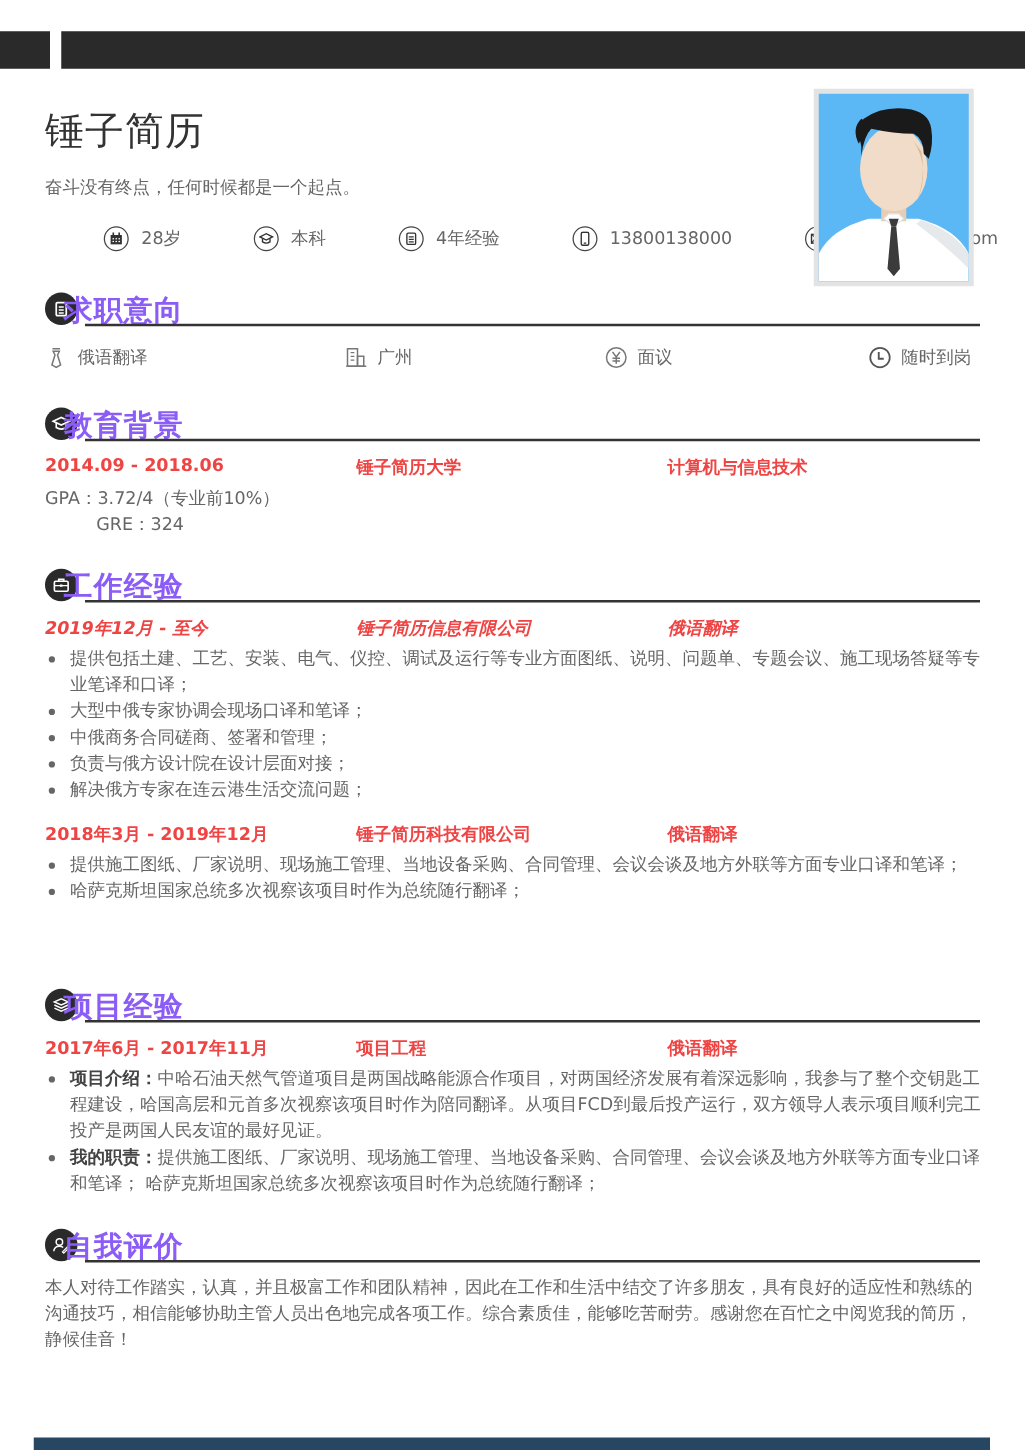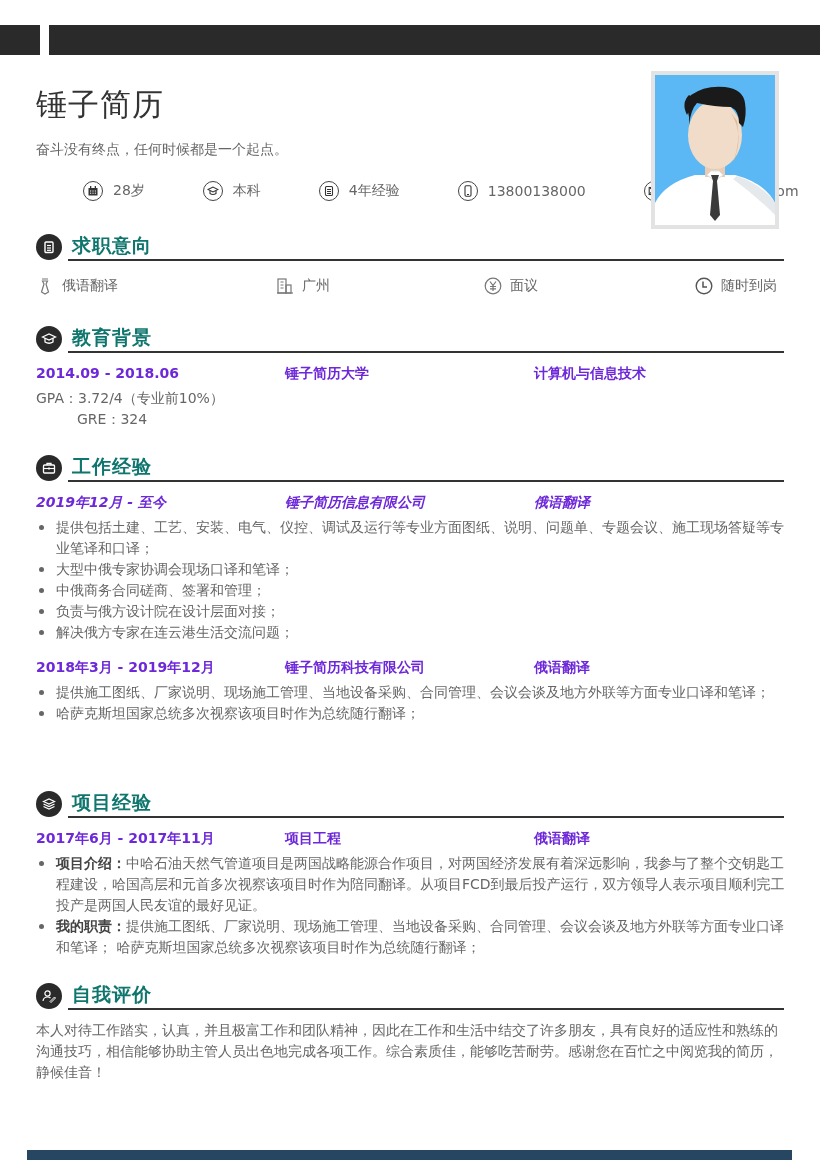--- a/index.html
+++ b/index.html
@@ -17,28 +17,28 @@
     .info-item { display: flex; align-items: center; margin-right: 11px; padding-left: 47px; }
     .info-icon { width: 20px; height: 20px; border: 1.3px solid #444; border-radius: 50%; display: inline-flex; align-items: center; justify-content: center; margin-right: 10px; }
     .info-icon svg { width: 12px; height: 12px; }
 
     .photo { position: absolute; left: 651px; top: 71px; width: 128px; height: 158px; background: #e3e3e3; padding: 4px; }
     .photo-inner { width: 120px; height: 150px; background: #5bb8f5; position: relative; overflow: hidden; }
 
     .section-head { position: absolute; left: 36px; width: 748px; height: 32px; }
     .section-head .s-icon { position: absolute; left: 0; top: 4px; width: 26px; height: 26px; border-radius: 50%; background: #2a2a2a; display: flex; align-items: center; justify-content: center; }
     .section-head .s-icon svg { width: 16px; height: 16px; }
-    .section-head .s-title { position: absolute; left: 36px; top: 3px; font-size: 19px; font-weight: bold; color: #0f766e; letter-spacing: 1px; }
+    .section-head .s-title { position: absolute; left: 15px; top: 3px; font-size: 23px; font-weight: bold; color: #8b5cf6; letter-spacing: 1px; }
     .section-head .s-line { position: absolute; left: 32px; top: 29px; right: 0; height: 1.5px; background: #333; }
 
     .intent-row { position: absolute; left: 36px; top: 277px; width: 748px; height: 20px; font-size: 14px; color: #666; }
     .intent-item { position: absolute; top: 0; display: flex; align-items: center; }
     .intent-item svg { width: 18px; height: 18px; margin-right: 8px; }
 
-    .entry-head { position: absolute; left: 36px; width: 748px; font-size: 14px; font-weight: bold; color: #6d28d9; height: 20px; }
+    .entry-head { position: absolute; left: 36px; width: 748px; font-size: 14px; font-weight: bold; color: #ef4444; height: 20px; }
     .entry-head span { position: absolute; top: 0; }
     .col1 { left: 0; }
     .col2 { left: 249px; }
     .col3 { left: 498px; }
 
     .plain-line { position: absolute; left: 36px; font-size: 14px; color: #666; }
 
     .bullets { position: absolute; left: 36px; width: 750px; list-style: none; font-size: 14px; color: #666; line-height: 21px; }
     .bullets li { position: relative; padding-left: 20px; }
     .bullets li::before { content: ""; position: absolute; left: 3px; top: 8px; width: 5px; height: 5px; border-radius: 50%; background: #666; }

